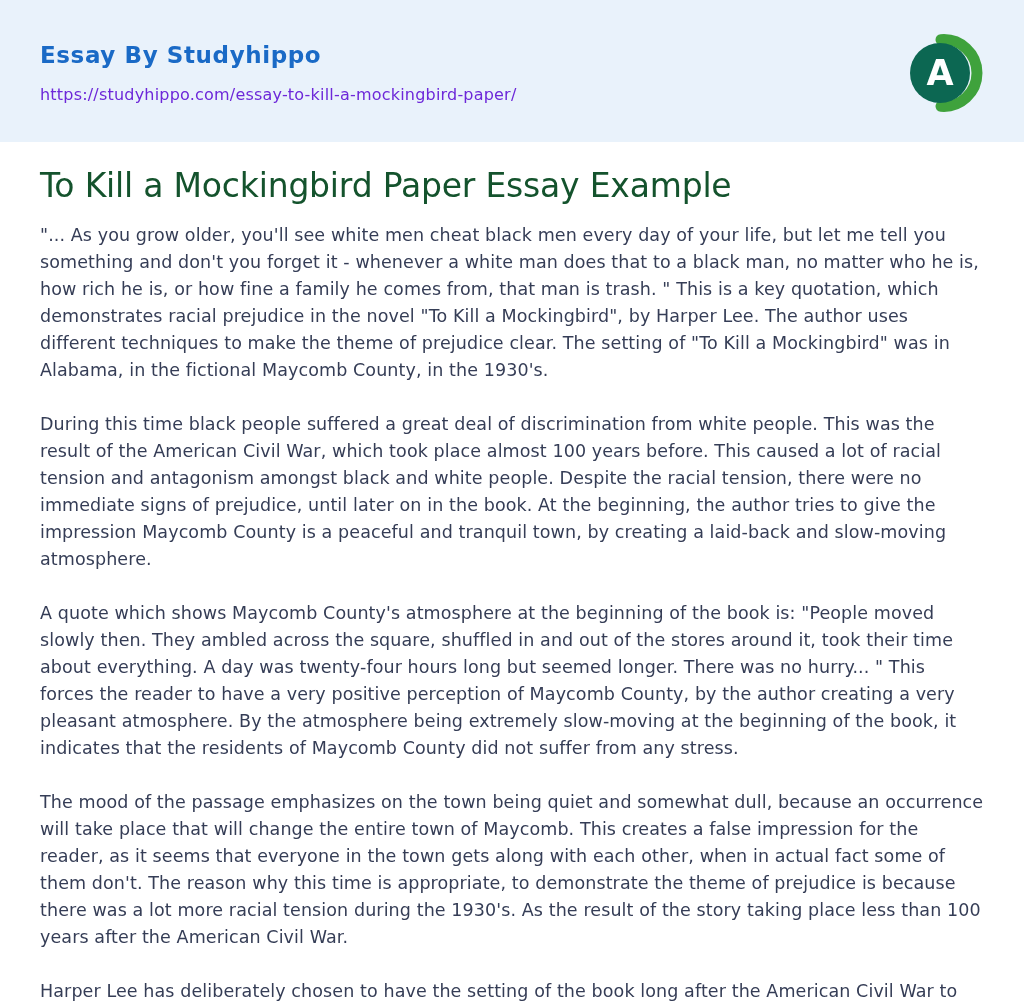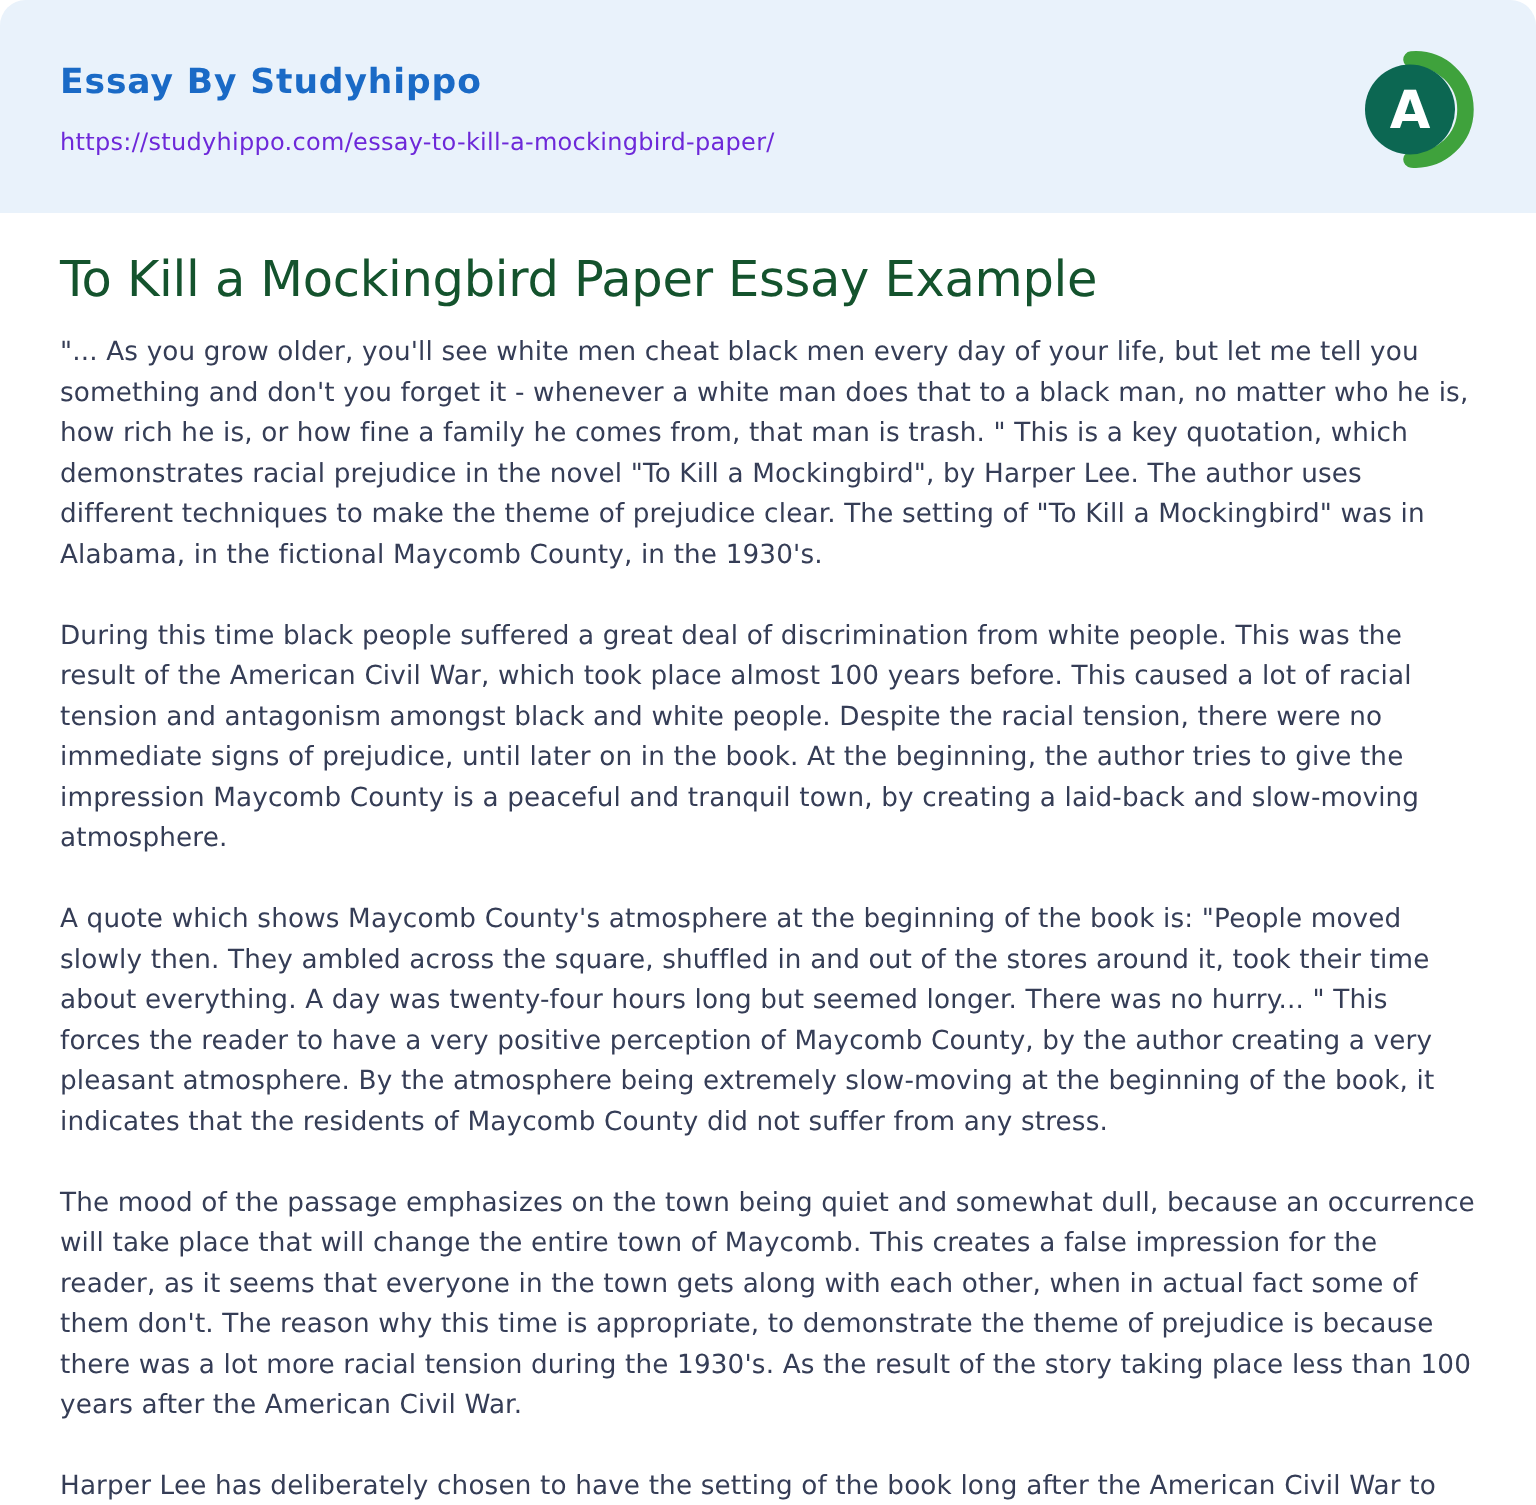--- a/index.html
+++ b/index.html
@@ -8,21 +8,20 @@
     width: 1024px;
     height: 1003px;
     overflow: hidden;
     font-family: "DejaVu Sans", "Liberation Sans", sans-serif;
   }
   .page {
     width: 1024px;
     height: 1003px;
     background: #ffffff;
     overflow: hidden;
-    border-radius: 17px;
   }
   .site-header {
     background: #e9f2fb;
     padding: 34px 40px 30px 40px;
     display: flex;
     justify-content: space-between;
     align-items: center;
   }
   .header-text { flex: 1 1 auto; }
   .site-title {

